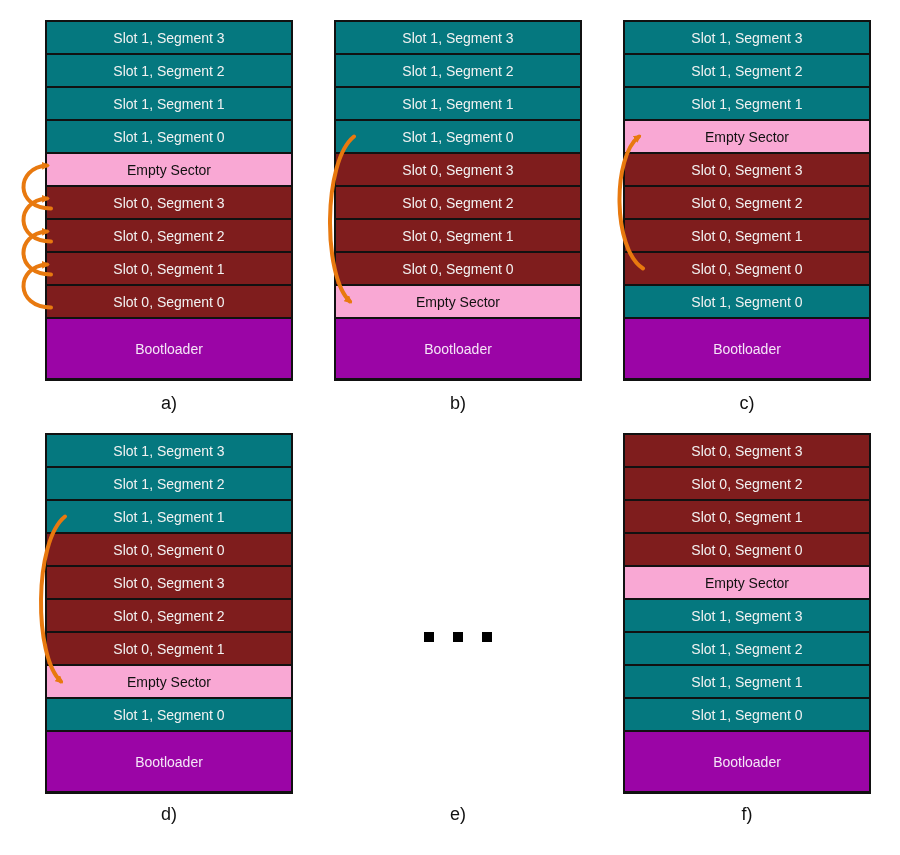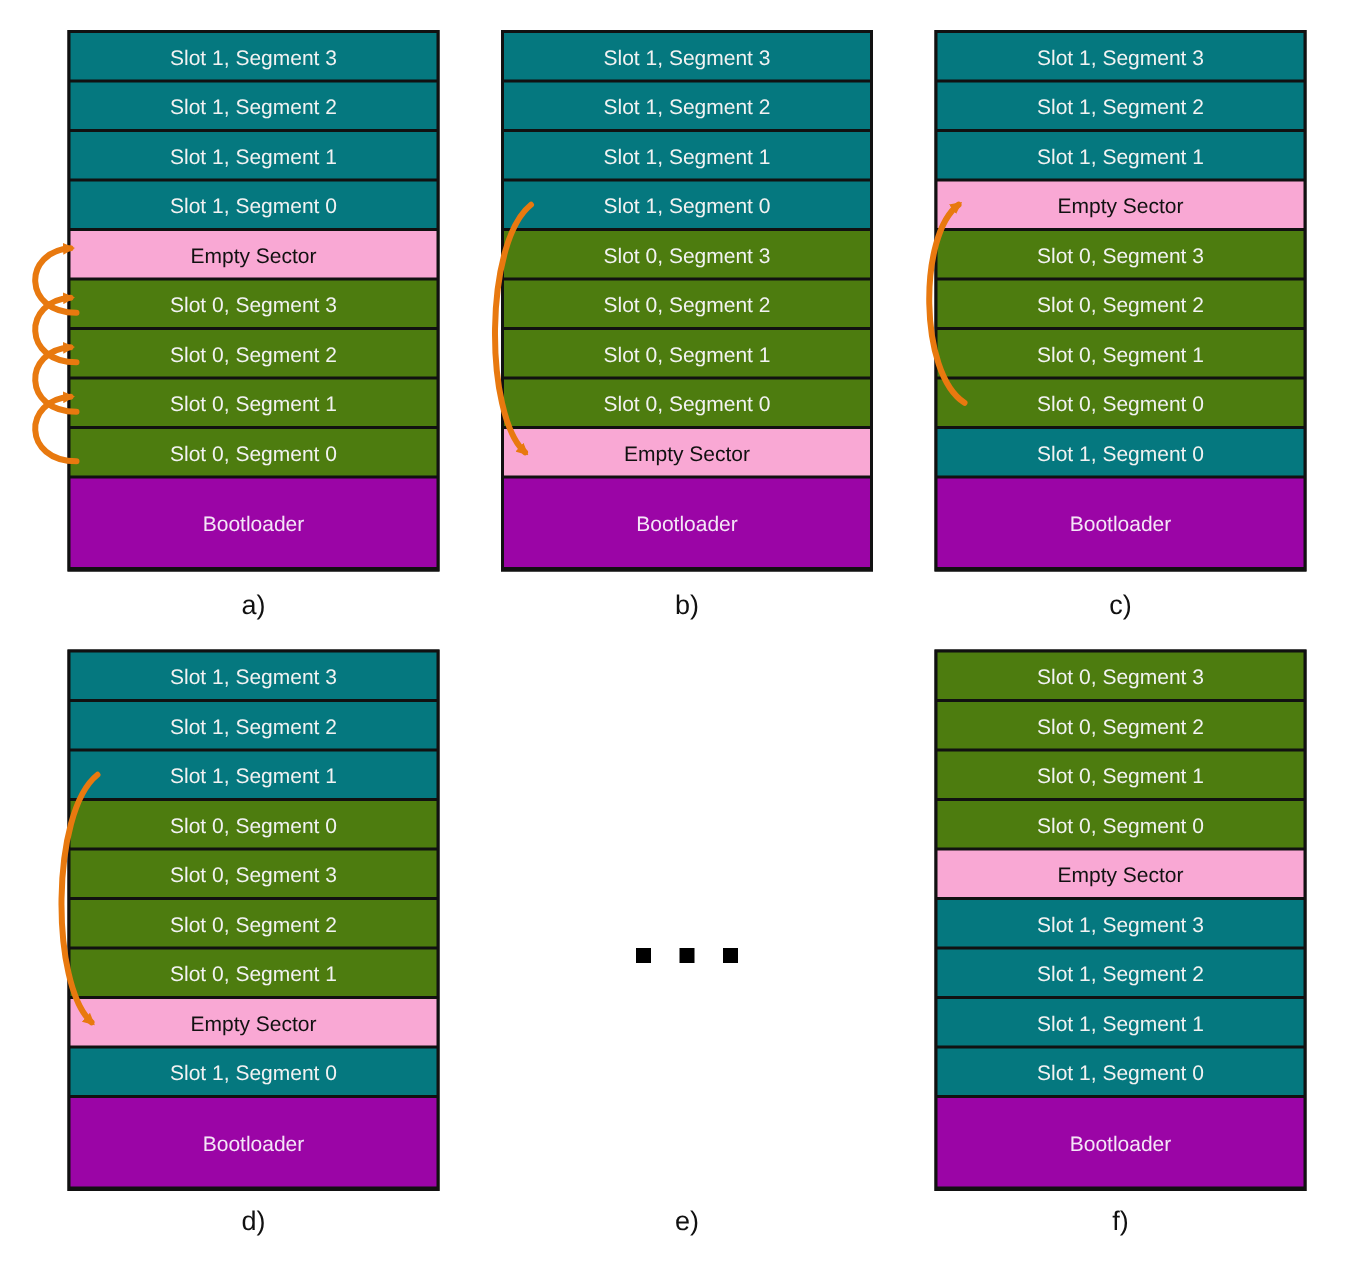--- a/index.html
+++ b/index.html
@@ -2,21 +2,21 @@
 <html><head>
 <meta charset="utf-8">
 <style>
   html,body{margin:0;padding:0;background:#fff;}
   body{width:900px;height:855px;position:relative;overflow:hidden;font-family:"Liberation Sans",sans-serif;}
   .panel{position:absolute;width:248px;}
   .stack{border:2px solid #111;background:#111;box-sizing:border-box;}
   .cell{height:31px;margin-bottom:2px;display:flex;align-items:center;justify-content:center;font-size:14px;color:#f2f2f2;box-sizing:border-box;}
   .cell:last-child{margin-bottom:1px;}
   .cell.slot1{background:#05787f;}
-  .cell.slot0{background:#4d7c0f;}
+  .cell.slot0{background:#7f1d1d;}
   .cell.empty{background:#f9a8d4;color:#111;}
   .cell.boot{background:#9b05a6;height:59px;color:#f5e6f7;}
   .caption{position:absolute;width:248px;text-align:center;font-size:18px;color:#111;}
   svg.overlay{position:absolute;left:0;top:0;pointer-events:none;}
   .dot{position:absolute;width:10px;height:10px;background:#000;}
 </style>
 </head>
 <body>
 
 <div id="panel-a" class="panel" style="left:45px;top:20px;">

